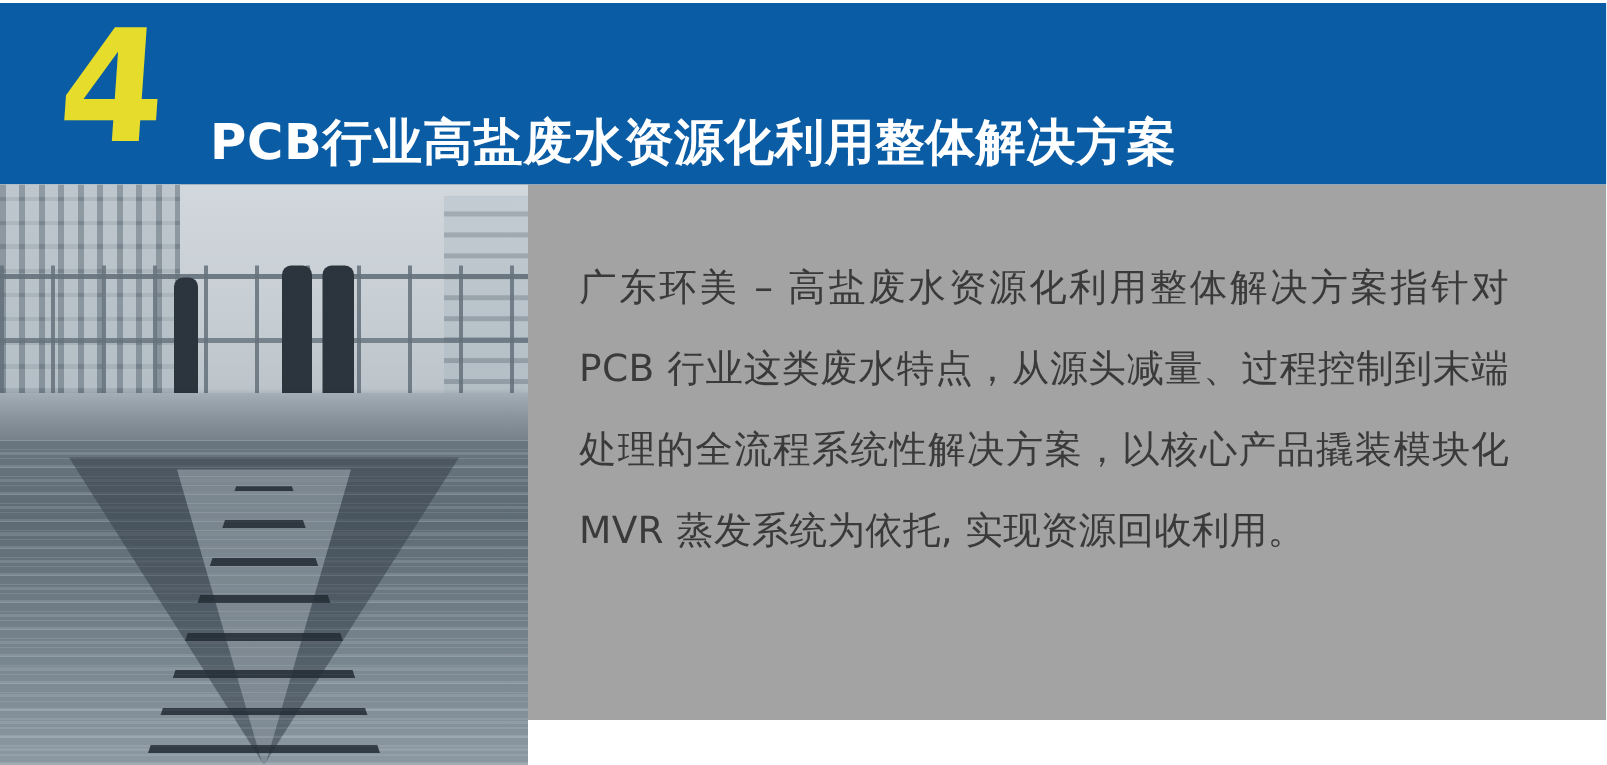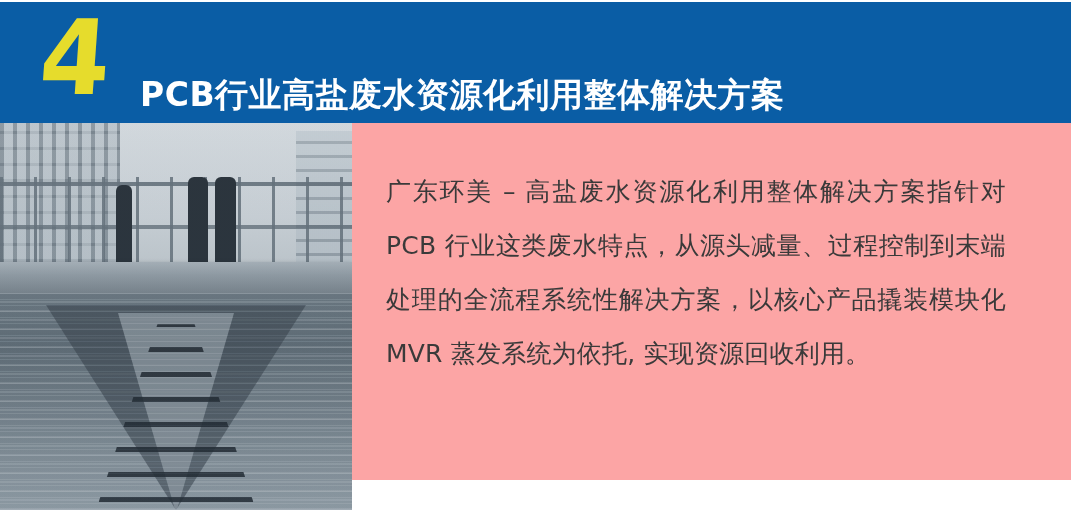--- a/index.html
+++ b/index.html
@@ -215,21 +215,21 @@
     pointer-events: none;
   }
 
   
   .desc-panel {
     position: absolute;
     left: 352px;
     top: 0;
     width: 719px;
     height: 357px;
-    background: #fca5a5;
+    background: #a3a3a3;
   }
 
   .desc-text {
     position: absolute;
     left: 34px;
     top: 42px;
     width: 620px;
     color: #3a3a3a;
     font-family: "DejaVu Sans", "Liberation Sans", sans-serif;
     font-size: 25px;

